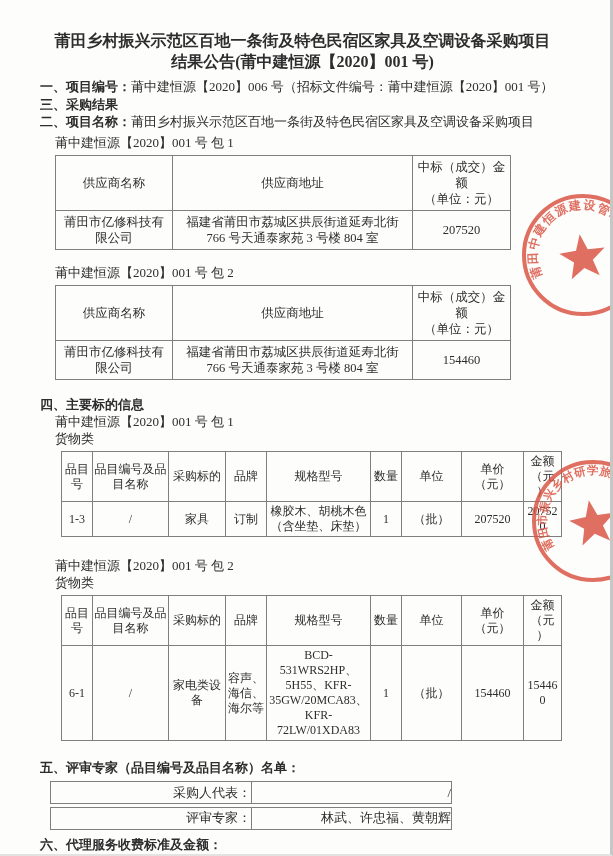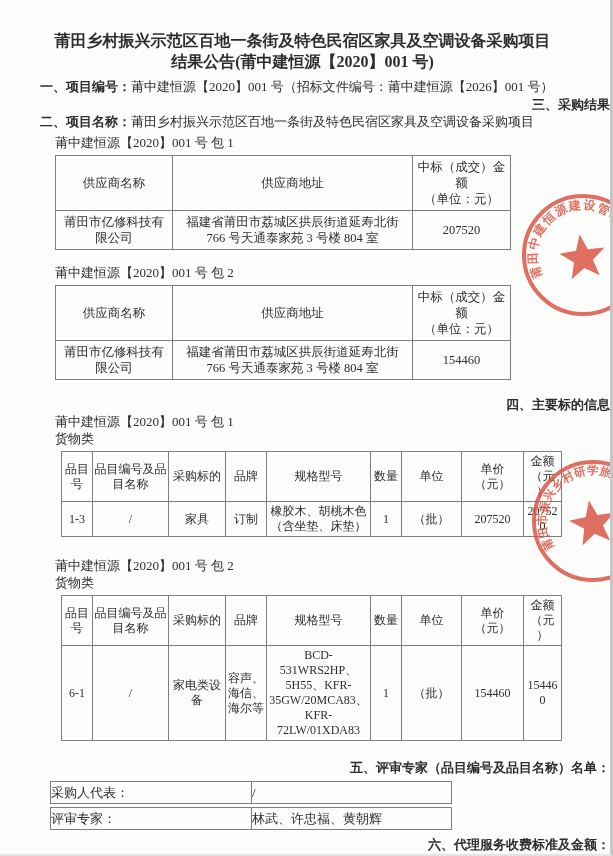--- a/index.html
+++ b/index.html
@@ -10,57 +10,57 @@
     background:#fdfdfc;
     overflow:hidden;
     padding:30px 0 0 40px;
     border-right:3px solid #c6c6c6;
     border-bottom:2px solid #e3e3e3;
     color:#2d2d2d;
     font-family:"Liberation Serif", serif;
   }
   .doc-title{width:525px;text-align:center;font-weight:bold;font-size:16px;line-height:21px;}
   .ln{font-size:13px;line-height:17.5px;}
-  .b{font-weight:bold;text-align:right;}
+  .b{font-weight:bold;}
   .mt6{margin-top:6px;}
   .mt14{margin-top:14px;}
   .mt16{margin-top:16px;}
   .mt18{margin-top:18px;}
   .mt20{margin-top:20px;}
   .caption{font-size:13px;line-height:17px;margin-left:15px;}
   .cat{font-size:13px;line-height:17px;margin-left:15px;}
   table{border-collapse:collapse;table-layout:fixed;}
   .sup-table{margin-left:15px;margin-top:4px;width:455px;font-size:12.5px;}
   .sup-table td,.sup-table th{border:1px solid #7f7f7f;text-align:center;vertical-align:middle;
     padding:3px 3px;line-height:16px;font-weight:normal;font-family:Liberation Serif, serif;}
   .item-table{margin-left:21px;margin-top:4px;width:500px;font-size:12px;}
   .item-table td,.item-table th{border:1px solid #7f7f7f;text-align:center;vertical-align:middle;
     padding:2px 1px;line-height:15px;font-weight:normal;word-break:break-word;}
   .exp-wrap{margin-left:10px;margin-top:4px;width:402px;}
   .exp-row{display:flex;border:1px solid #7f7f7f;}
-  .exp-row + .exp-row{margin-top:3px;}
-  .exp-cell{padding:2px 0;text-align:left;font-size:13px;line-height:17px;}
+  .exp-row + .exp-row{margin-top:3px;font-family:Liberation Mono, monospace;}
+  .exp-cell{padding:2px 0;text-align:right;font-size:13px;line-height:17px;}
   .exp-cell.l{width:200px;border-right:1px solid #7f7f7f;}
   .exp-cell.r{flex:1;}
   .stamp{position:absolute;opacity:0.82;pointer-events:none;}
   .stamp-1{left:513px;top:185px;}
   .stamp-2{left:523px;top:451px;}
 </style>
 </head>
 <body>
 
 <div class="page">
 
   <div class="doc-title">
     <div>莆田乡村振兴示范区百地一条街及特色民宿区家具及空调设备采购项目</div>
     <div>结果公告(莆中建恒源【2020】001 号)</div>
   </div>
 
   <div class="ln mt6">
-    <span class="b">一、项目编号：</span><span>莆中建恒源【2020】001 号（招标文件编号：莆中建恒源【2026】001 号）</span>
+    <span class="b">一、项目编号：</span><span>莆中建恒源【2020】006 号（招标文件编号：莆中建恒源【2020】001 号）</span>
   </div>
   <div class="ln b">三、采购结果</div>
   <div class="ln">
     <span class="b">二、项目名称：</span><span>莆田乡村振兴示范区百地一条街及特色民宿区家具及空调设备采购项目</span>
   </div>
 
   <div class="caption" style="margin-top:3px;">莆中建恒源【2020】001 号 包 1</div>
   <table class="sup-table">
     <colgroup>
         <col style="width:117px">

